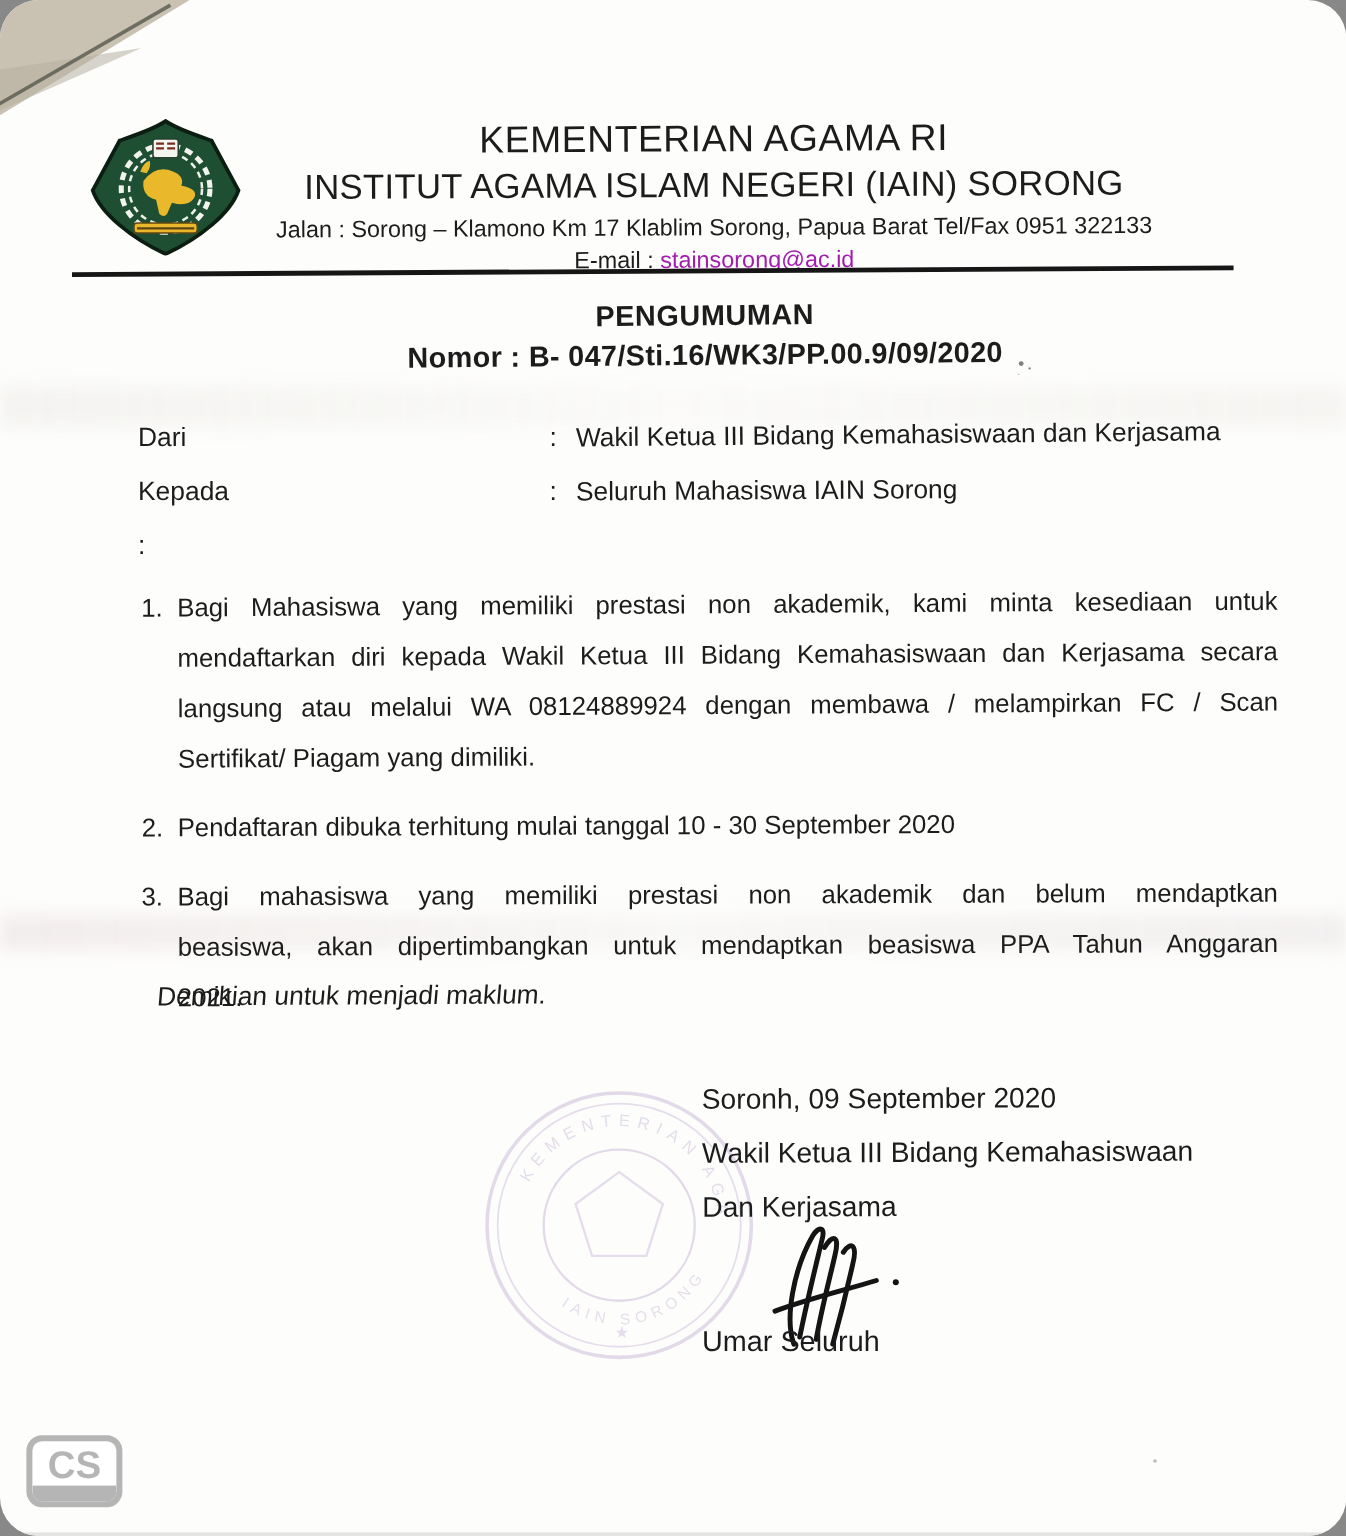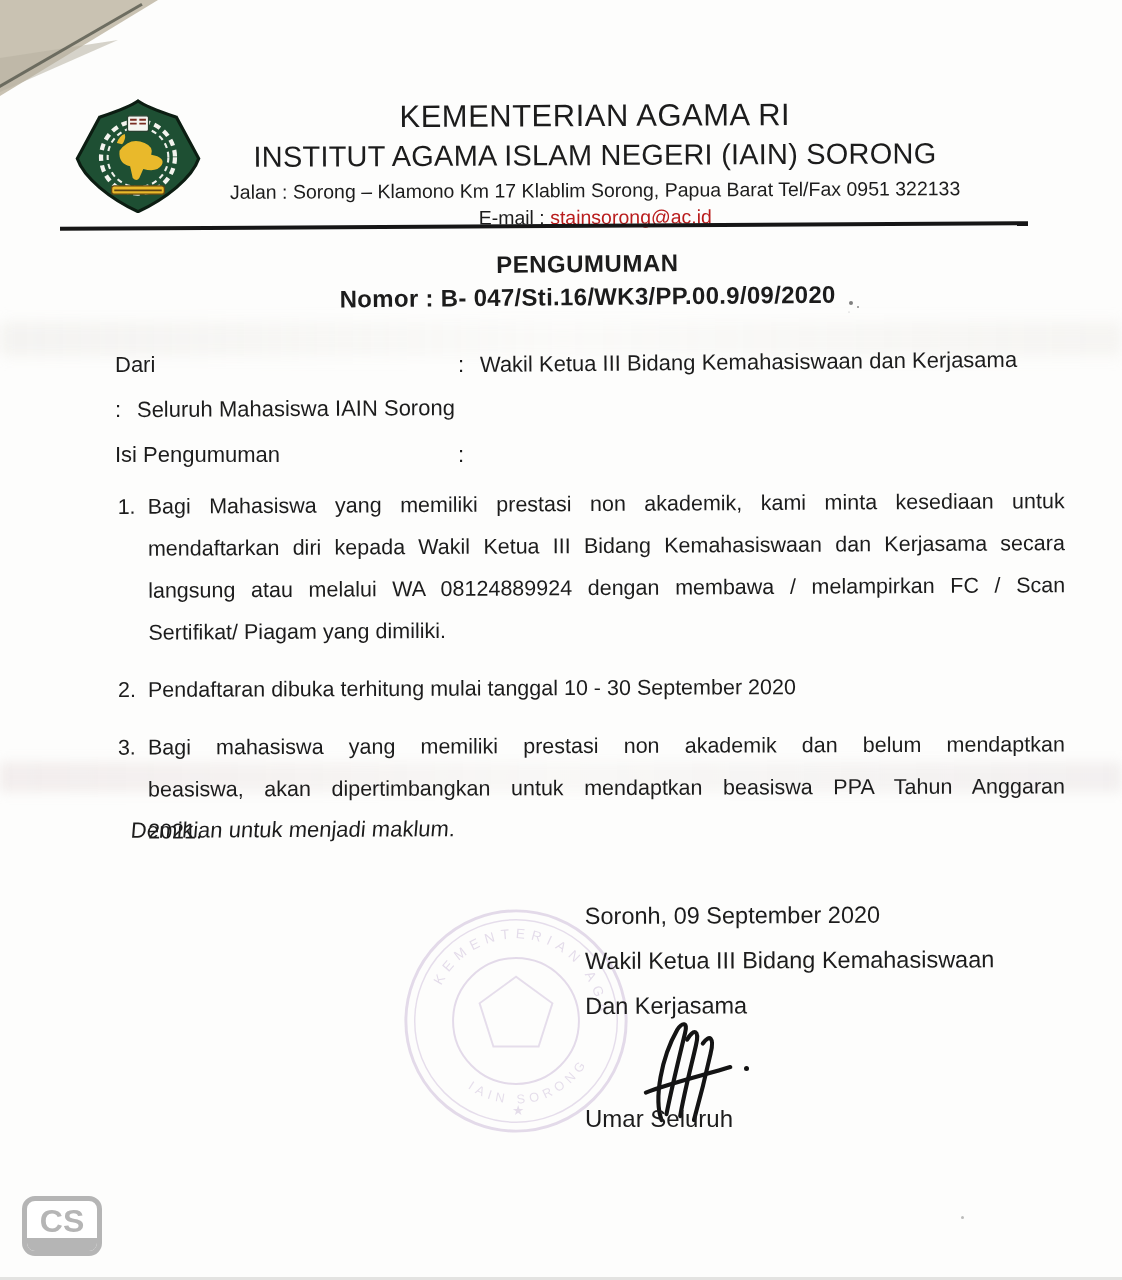--- a/index.html
+++ b/index.html
@@ -4,20 +4,21 @@
 <style>
   html,body{margin:0;padding:0;background:#888;}
   .page{
     position:relative;
     width:1122px;height:1280px;
     margin:0 auto;
     background:#fdfdfc;
     overflow:hidden;
     font-family:"Liberation Sans", sans-serif;
     color:#1c1c1c;
+    border-radius:32px;
   }
   
   .corner-bg{
     position:absolute;left:0;top:0;width:158px;height:96px;
     background:#c9c2b2;
     clip-path:polygon(0 0,158px 0,0 96px);
   }
   .corner-shade{
     position:absolute;left:0;top:40px;width:120px;height:52px;
     background:#b7b0a0;
@@ -57,21 +58,21 @@
   
   .logo{position:absolute;left:72px;top:99px;width:132px;height:114px;}
   .header-text{
     position:absolute;left:130px;top:96px;width:930px;
     text-align:center;transform:rotate(-0.3deg);
   }
   .h-ministry{font-size:31px;letter-spacing:.5px;line-height:40px;}
   .h-institute{font-size:29px;letter-spacing:.2px;line-height:38px;}
   .h-address{font-size:19.5px;line-height:27px;margin-top:3px;}
   .h-email{font-size:19.5px;line-height:26px;}
-  .h-email a{color:#b91c1c;text-decoration:underline;}
+  .h-email a{color:#a21caf;text-decoration:underline;}
   .divider{
     position:absolute;left:60px;top:224px;width:968px;height:4px;
     background:#161616;transform:rotate(-0.33deg);
   }
   
   .title-block{
     position:absolute;left:100px;top:249px;width:975px;text-align:center;
     transform:rotate(-0.55deg);
   }
   .t-heading{font-size:24px;font-weight:bold;letter-spacing:.5px;line-height:30px;}
@@ -162,25 +163,25 @@
     <div class="t-number">Nomor : B- 047/Sti.16/WK3/PP.00.9/09/2020</div>
   </div>
 
   <div class="meta">
     <div class="meta-row r0">
       <div class="meta-label">Dari</div>
       <div class="meta-colon">:</div>
       <div class="meta-value">Wakil Ketua III Bidang Kemahasiswaan dan Kerjasama</div>
     </div>
     <div class="meta-row r1">
+      <div class="meta-label">Kepada</div>
       <div class="meta-colon">:</div>
       <div class="meta-value">Seluruh Mahasiswa IAIN Sorong</div>
     </div>
     <div class="meta-row r2">
-      <div class="meta-label">Isi Pengumuman</div>
       <div class="meta-colon">:</div>
       <div class="meta-value"></div>
     </div>
   </div>
 
   <div class="body-list">
     <div class="list-item li-1">
       <div class="item-number">1.</div>
       <div class="item-lines">
         <div class="jline">Bagi Mahasiswa yang memiliki prestasi non akademik, kami minta kesediaan untuk</div>

